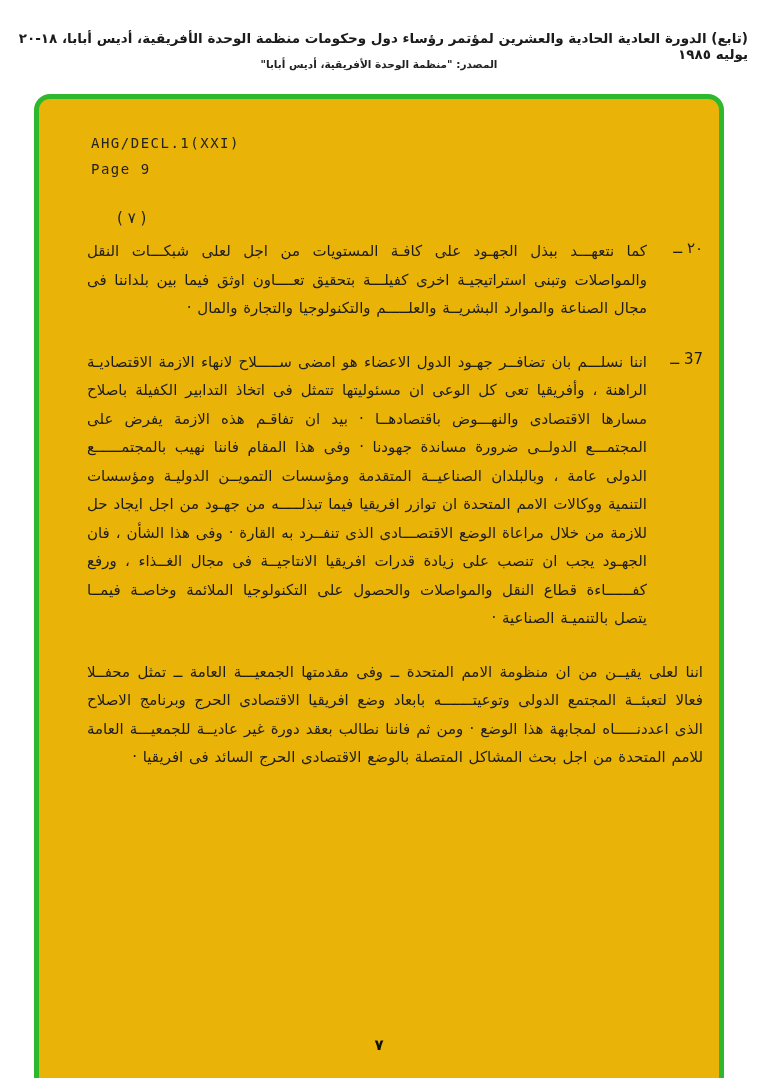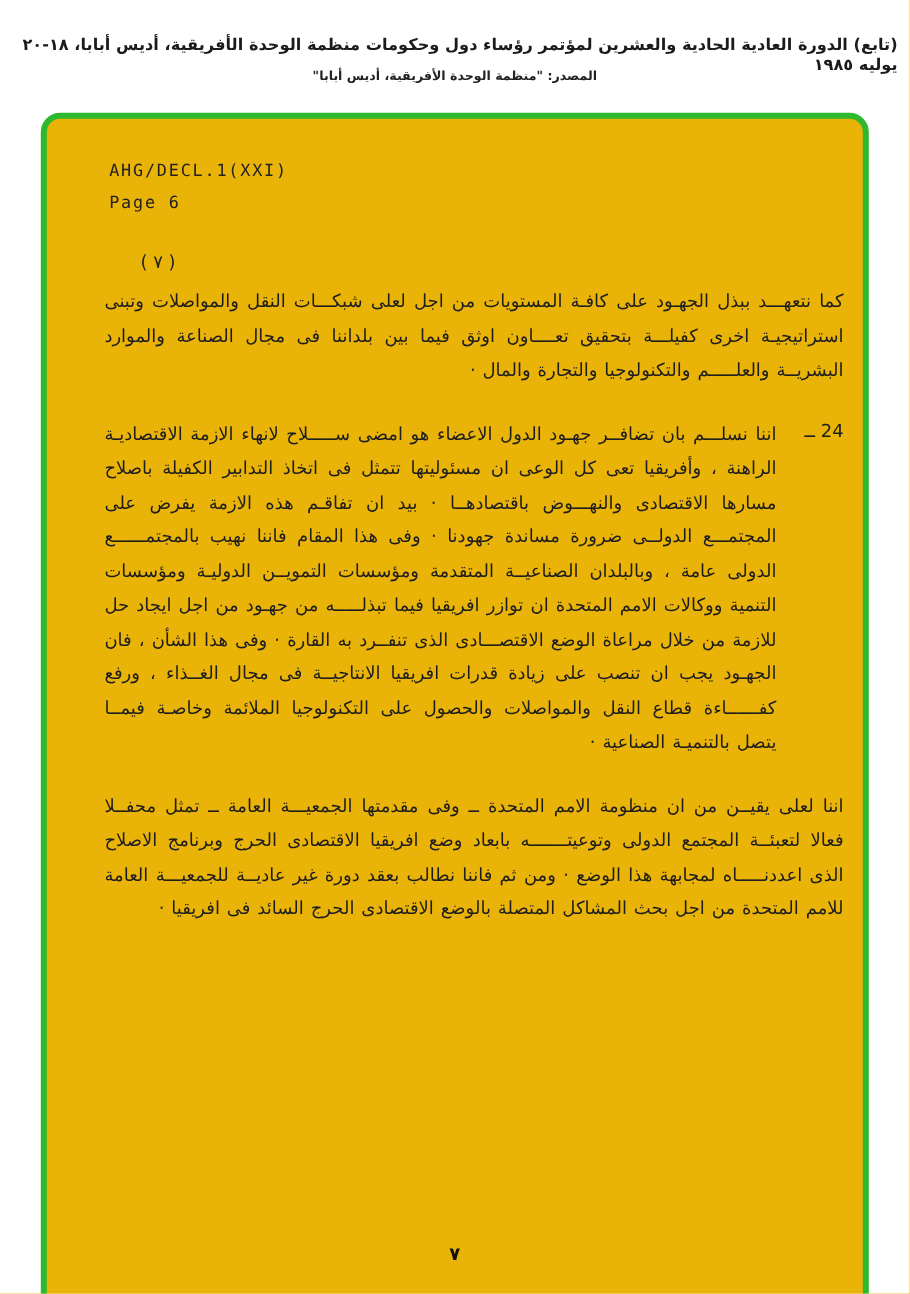--- a/index.html
+++ b/index.html
@@ -69,32 +69,33 @@
 <body>
 
 <div class="header-title">(تابع) الدورة العادية الحادية والعشرين لمؤتمر رؤساء دول وحكومات منظمة الوحدة الأفريقية، أديس أبابا، ١٨-٢٠ يوليه ١٩٨٥</div>
 
 <div class="header-source">المصدر:  "منظمة الوحدة الأفريقية، أديس أبابا"</div>
 
 <div class="frame" style="border-color: rgb(46, 184, 46);">
 
   <div class="docref">AHG/DECL.1(XXI)</div>
 
-  <div class="docpage">Page 6</div>
+  <div class="docpage">Page 9</div>
 
   <div class="section-marker">( ٧ )</div>
 
   <div class="paras">
 
     <div class="para">
+      <div class="para-num">٢٠ ــ</div>
       <div class="para-text">كما نتعهـــد ببذل الجهـود على كافـة المستويات من اجل لعلى شبكـــات النقل والمواصلات وتبنى استراتيجيـة اخرى كفيلـــة بتحقيق تعــــاون اوثق فيما بين بلداننا فى مجال الصناعة والموارد البشريــة والعلـــــم والتكنولوجيا والتجارة والمال ·</div>
     </div>
 
     <div class="para">
-      <div class="para-num">24 ــ</div>
+      <div class="para-num">37 ــ</div>
       <div class="para-text">اننا نسلـــم بان تضافــر جهـود الدول الاعضاء هو امضى ســـــلاح لانهاء الازمة الاقتصاديـة الراهنة ، وأفريقيا تعى كل الوعى ان مسئوليتها تتمثل فى اتخاذ التدابير الكفيلة باصلاح مسارها الاقتصادى والنهـــوض باقتصادهــا · بيد ان تفاقـم هذه الازمة يفرض على المجتمـــع الدولــى ضرورة مساندة جهودنا · وفى هذا المقام فاننا نهيب بالمجتمــــــع الدولى عامة ، وبالبلدان الصناعيــة المتقدمة ومؤسسات التمويــن الدوليـة ومؤسسات التنمية ووكالات الامم المتحدة ان توازر افريقيا فيما تبذلـــــه من جهـود من اجل ايجاد حل للازمة من خلال مراعاة الوضع الاقتصـــادى الذى تنفــرد به القارة · وفى هذا الشأن ، فان الجهـود يجب ان تنصب على زيادة قدرات افريقيا الانتاجيــة فى مجال الغــذاء ، ورفع كفــــــاءة قطاع النقل والمواصلات والحصول على التكنولوجيا الملائمة وخاصـة فيمــا يتصل بالتنميـة الصناعية ·</div>
     </div>
 
     <div class="para">
       <div class="para-text">اننا لعلى يقيــن من ان منظومة الامم المتحدة ــ وفى مقدمتها الجمعيـــة العامة ــ تمثل محفــلا فعالا لتعبئــة المجتمع الدولى وتوعيتـــــــه بابعاد وضع افريقيا الاقتصادى الحرج وبرنامج الاصلاح الذى اعددنـــــاه لمجابهة هذا الوضع · ومن ثم فاننا نطالب بعقد دورة غير عاديــة للجمعيـــة العامة للامم المتحدة من اجل بحث المشاكل المتصلة بالوضع الاقتصادى الحرج السائد فى افريقيا ·</div>
     </div>
 
   </div>
 </div>
 

